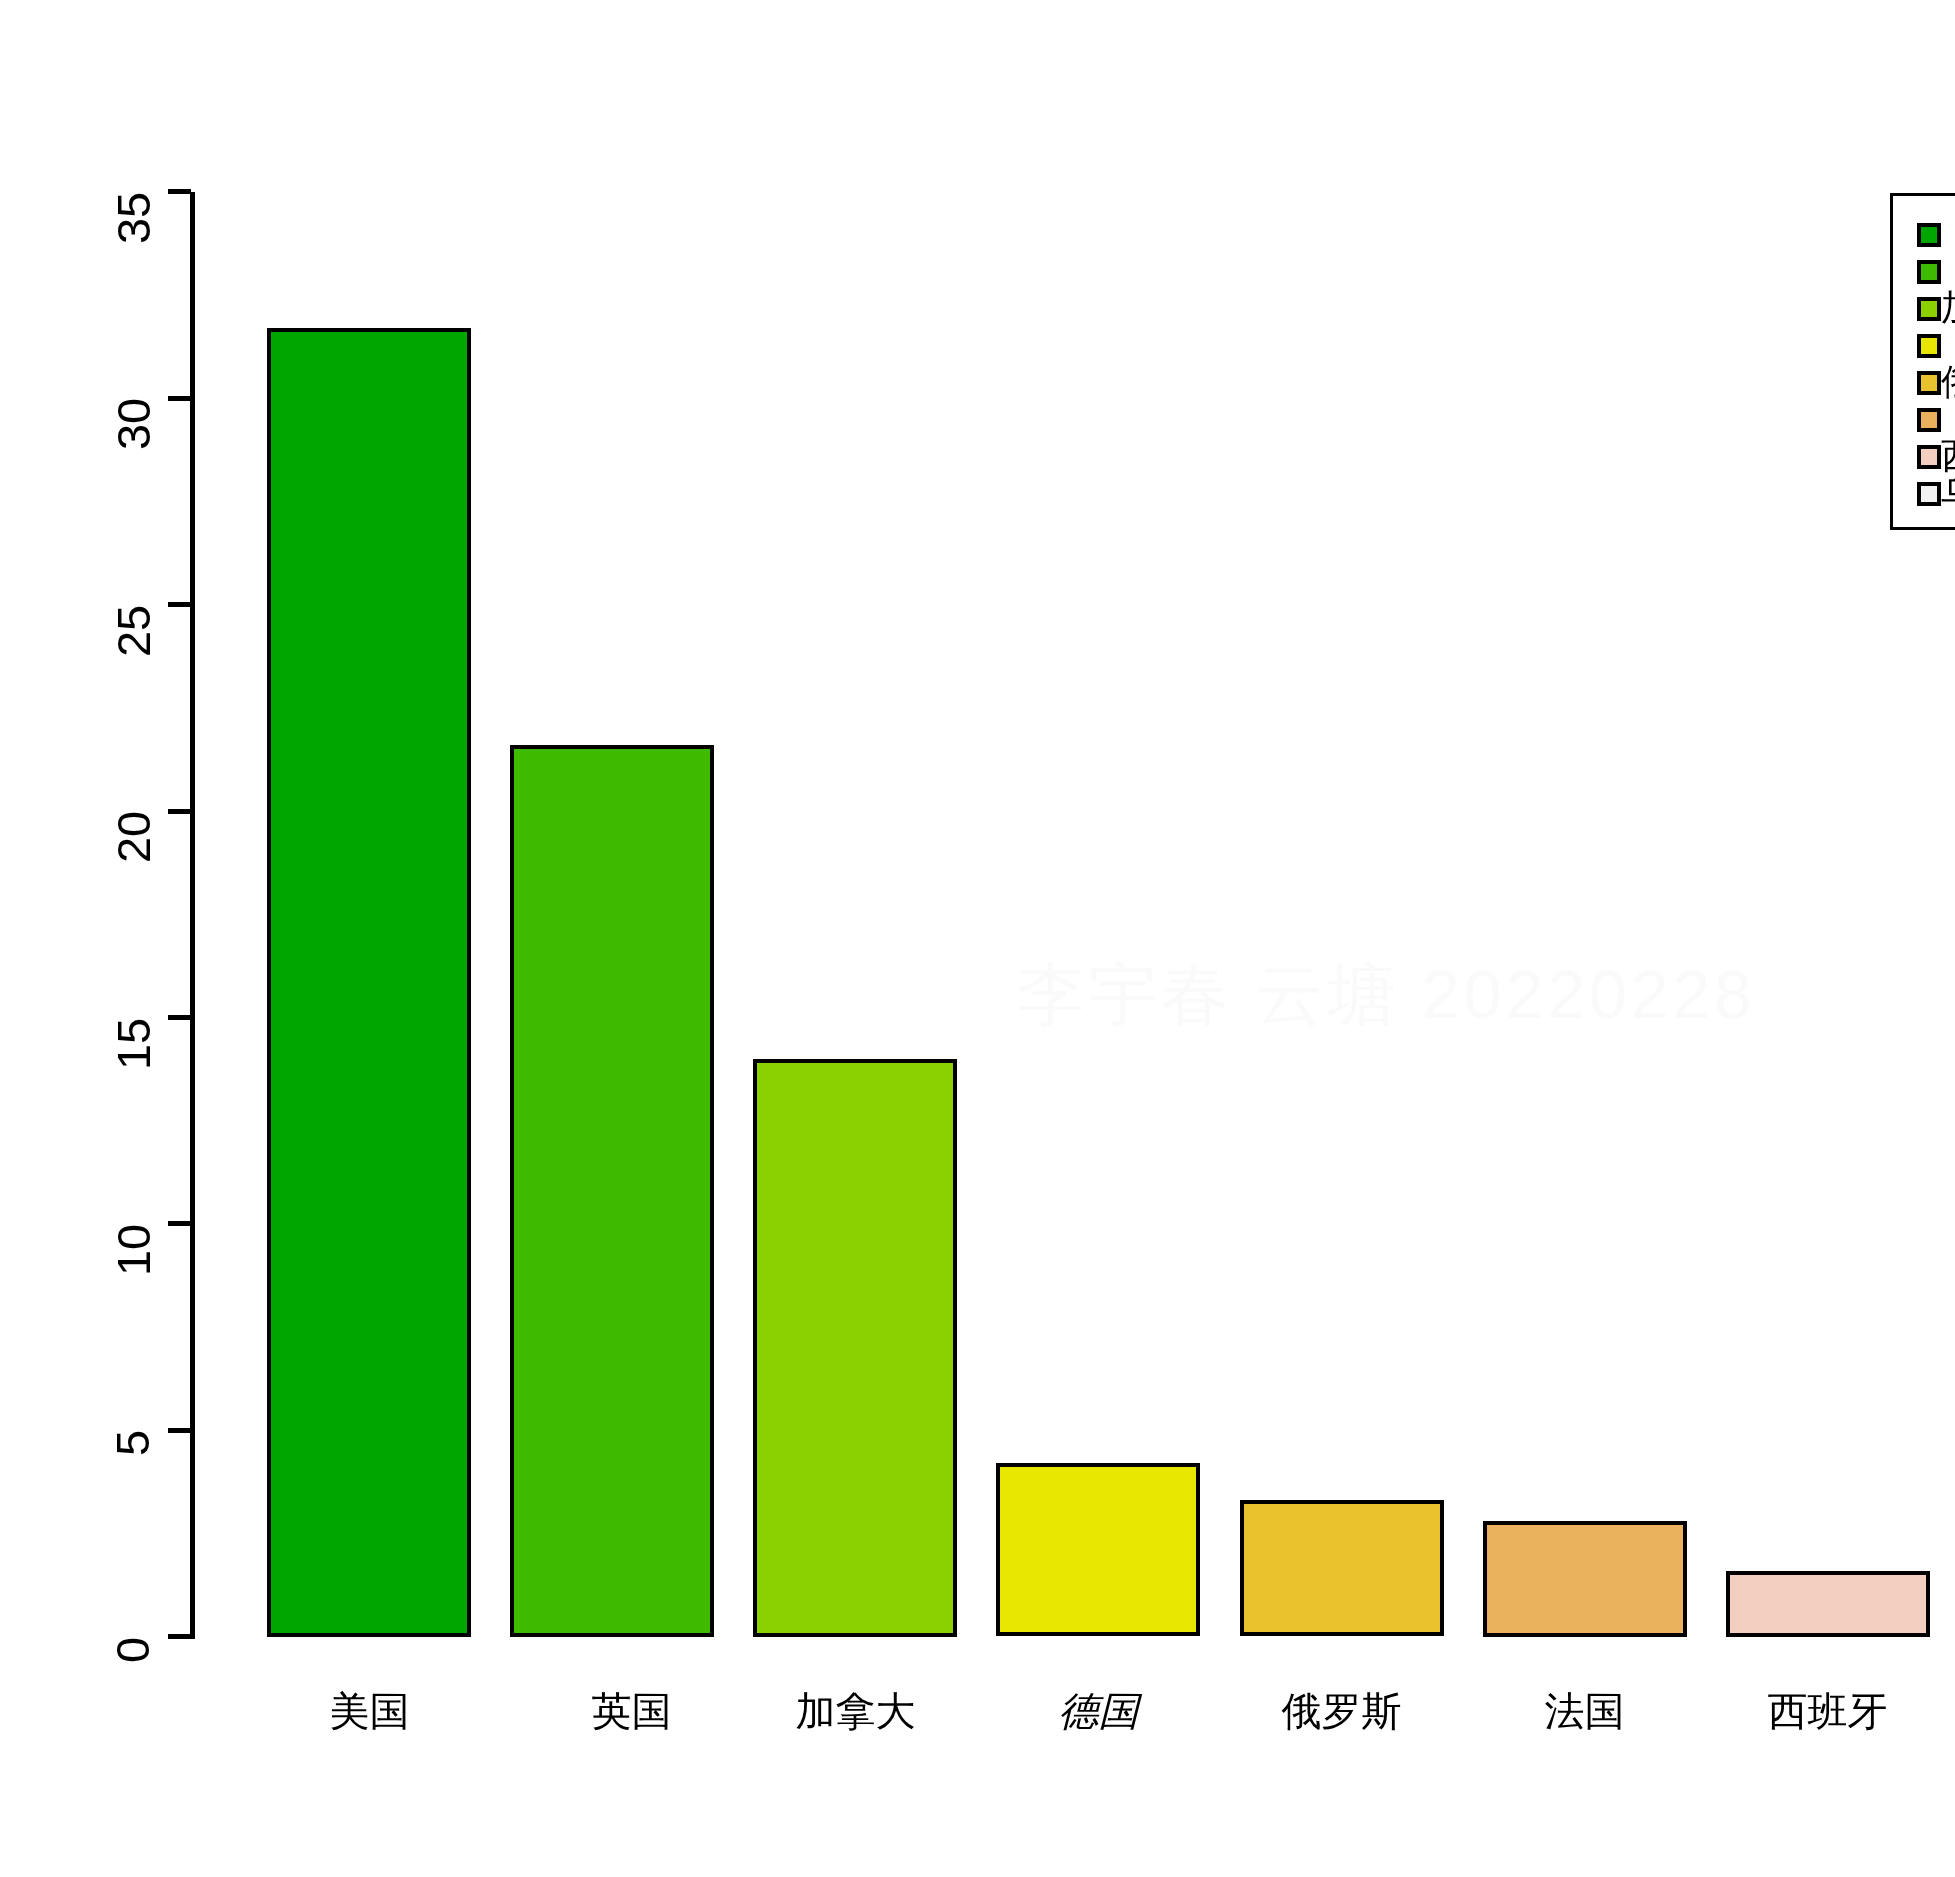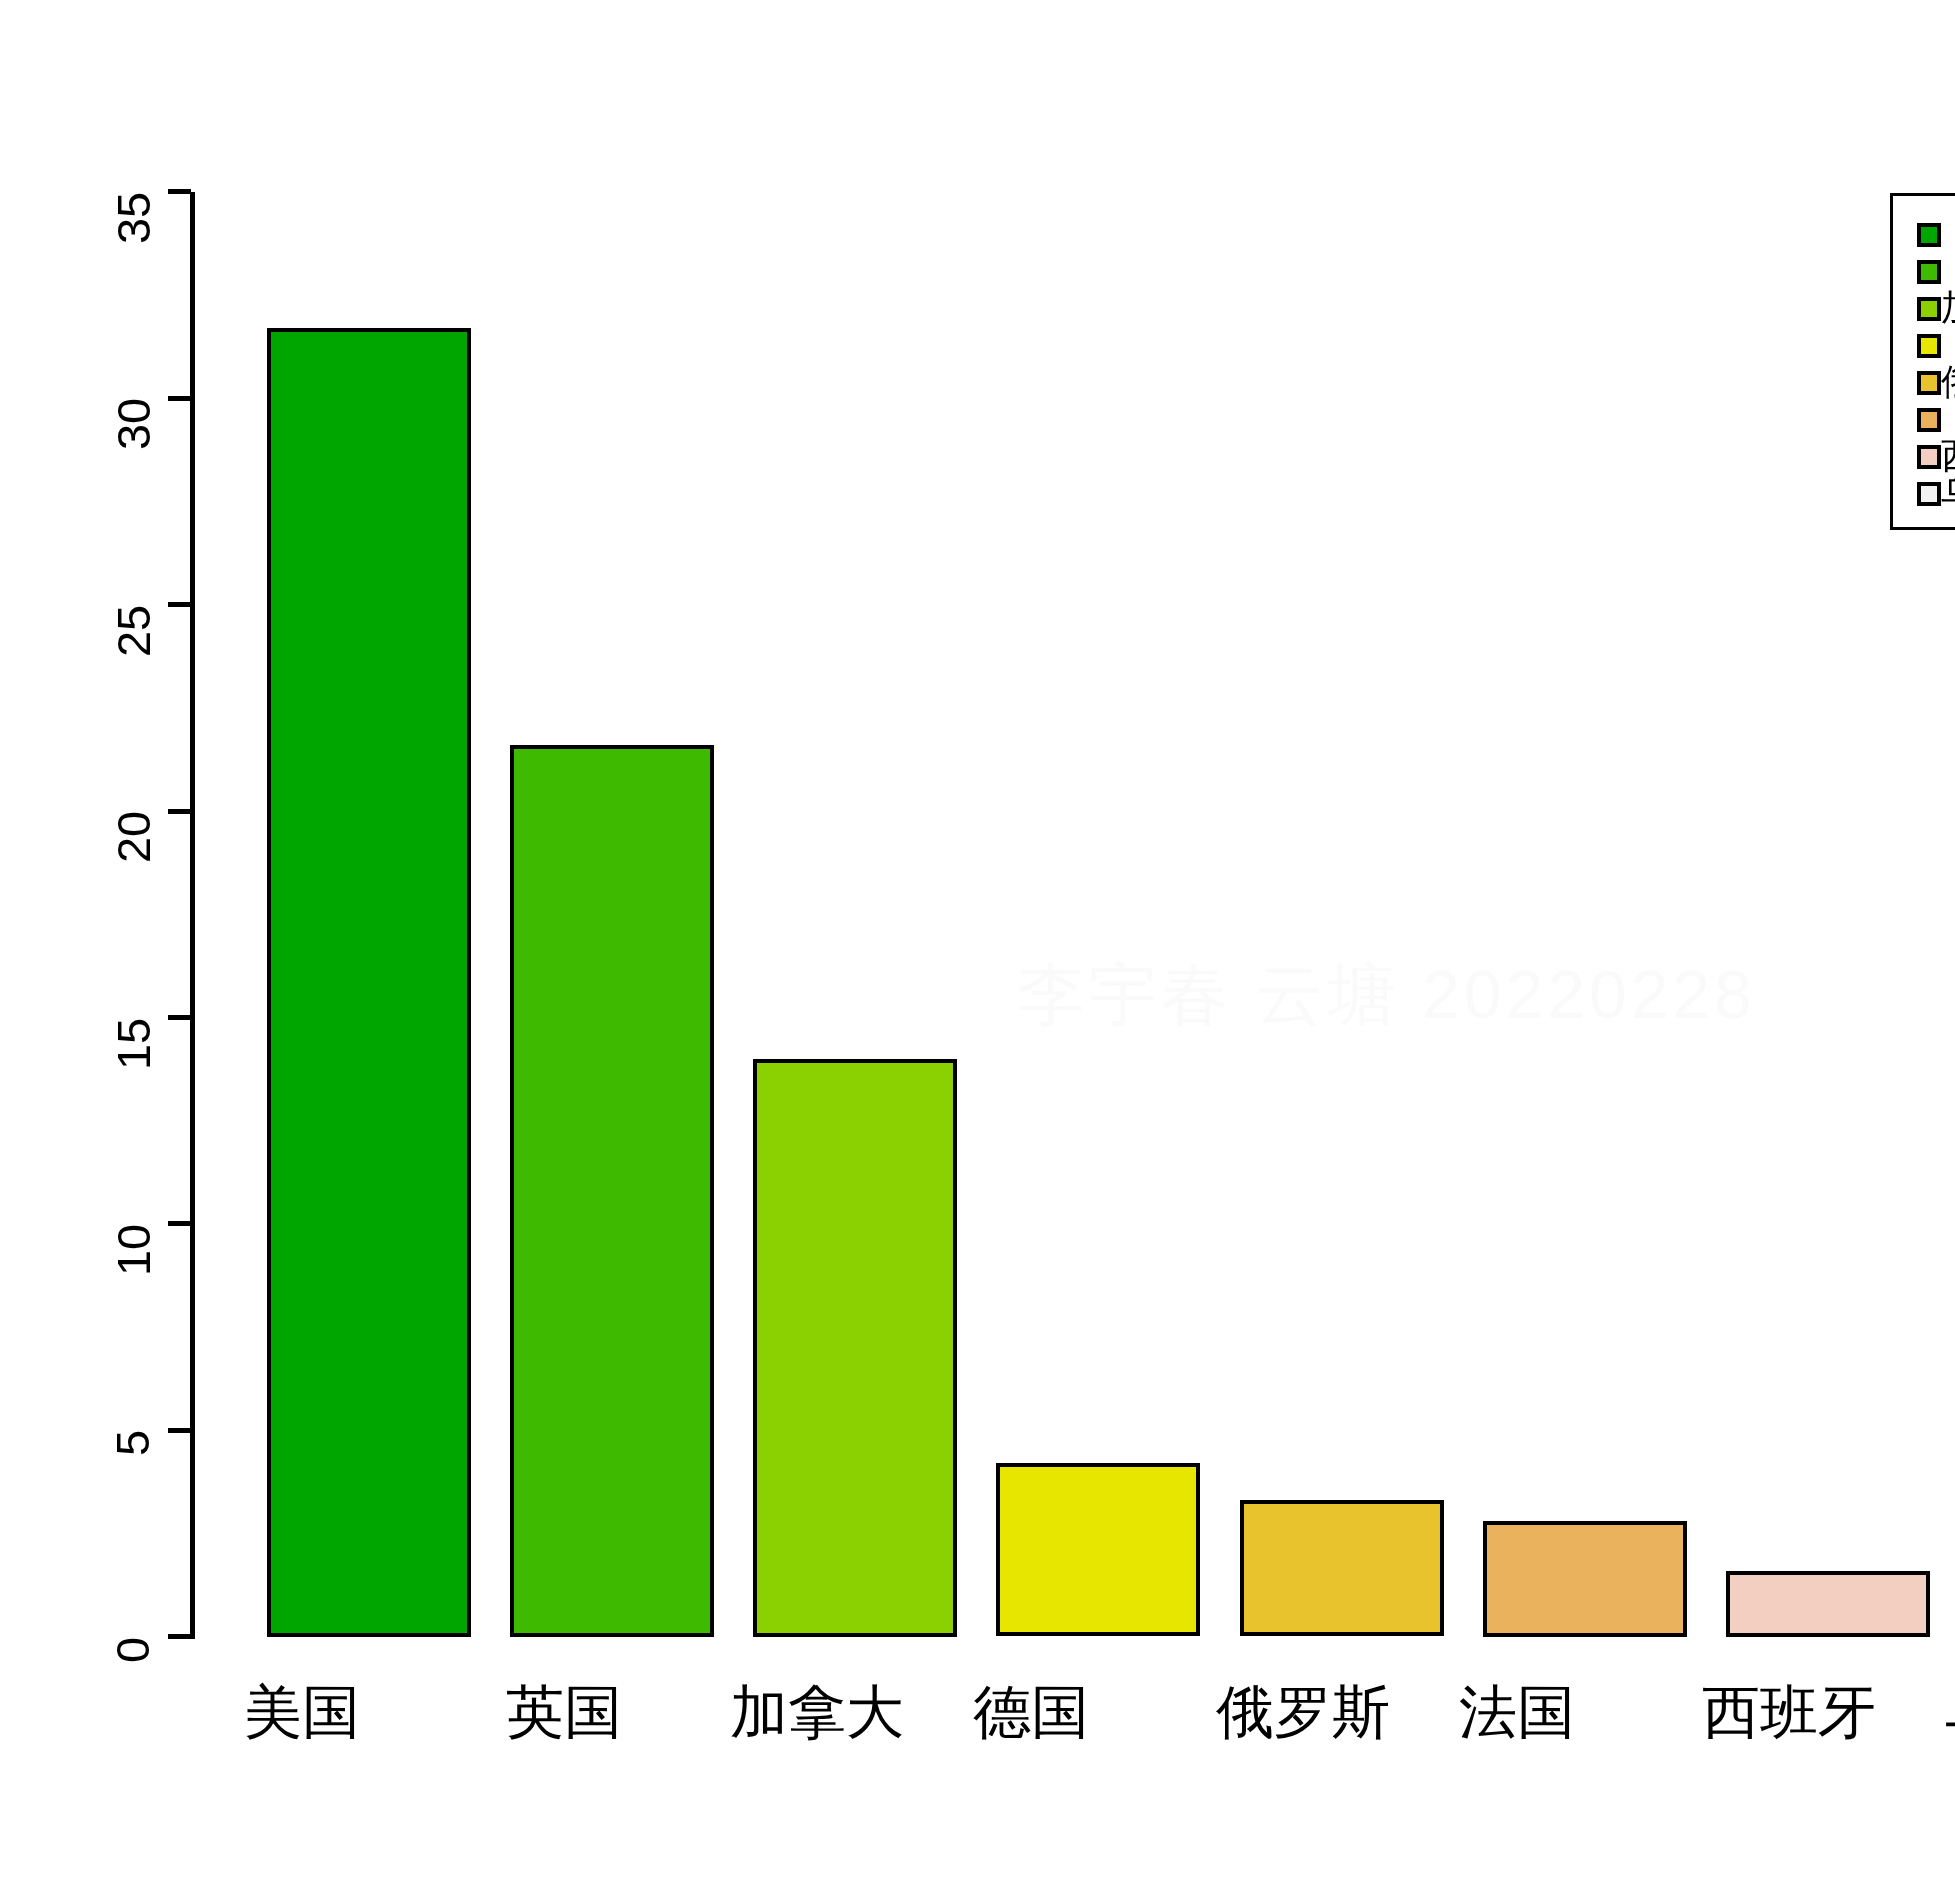--- a/index.html
+++ b/index.html
@@ -79,23 +79,23 @@
     position: absolute;
     box-sizing: border-box;
     border: 4.7px solid #000000;
   }
 
   
   .x-label {
     position: absolute;
     top: 1682px;
     height: 59px;
-    font-size: 58px;
+    font-size: 40px;
     line-height: 59px;
-    text-align: left;
+    text-align: center;
     color: #000000;
     white-space: nowrap;
   }
 
   
   #legend {
     position: absolute;
     left: 1890px;
     top: 193px;
     width: 364px;
@@ -161,21 +161,21 @@
       <div class="bar" title="德国 4.2 万人" style="left: 996px; width: 204px; top: 1463px; height: 173px; background: rgb(230, 230, 0); border-color: rgb(0, 0, 0);"></div>
       <div class="bar" title="俄罗斯 3.3 万人" style="left: 1240px; width: 204px; top: 1500px; height: 136px; background: rgb(232, 195, 46); border-color: rgb(0, 0, 0);"></div>
       <div class="bar" title="法国 2.8 万人" style="left: 1483px; width: 204px; top: 1521px; height: 116px; background: rgb(235, 178, 94); border-color: rgb(0, 0, 0);"></div>
       <div class="bar" title="西班牙 1.6 万人" style="left: 1726px; width: 204px; top: 1571px; height: 66px; background: rgb(242, 207, 193); border-color: rgb(0, 0, 0);"></div>
     </div>
 
   <div id="x-labels">
       <div class="x-label" style="left: 244px; width: 251px;">美国</div>
       <div class="x-label" style="left: 506px; width: 251px;">英国</div>
       <div class="x-label" style="left: 730px; width: 251px;">加拿大</div>
-      <div class="x-label" style="left: 973px; width: 251px;">德国</div>
+      <div class="x-label" style="left: 973px; width: 251px; font-style: italic;">德国</div>
       <div class="x-label" style="left: 1216px; width: 251px;">俄罗斯</div>
       <div class="x-label" style="left: 1459px; width: 251px;">法国</div>
       <div class="x-label" style="left: 1702px; width: 251px;">西班牙</div>
       <div class="x-label" style="left: 1945px; width: 251px;">乌克兰</div>
     </div>
 
   <div id="legend">
       <div class="legend-row">
         <div class="legend-swatch" style="background: rgb(0, 166, 0);"></div>
         <div class="legend-name">美国</div>

